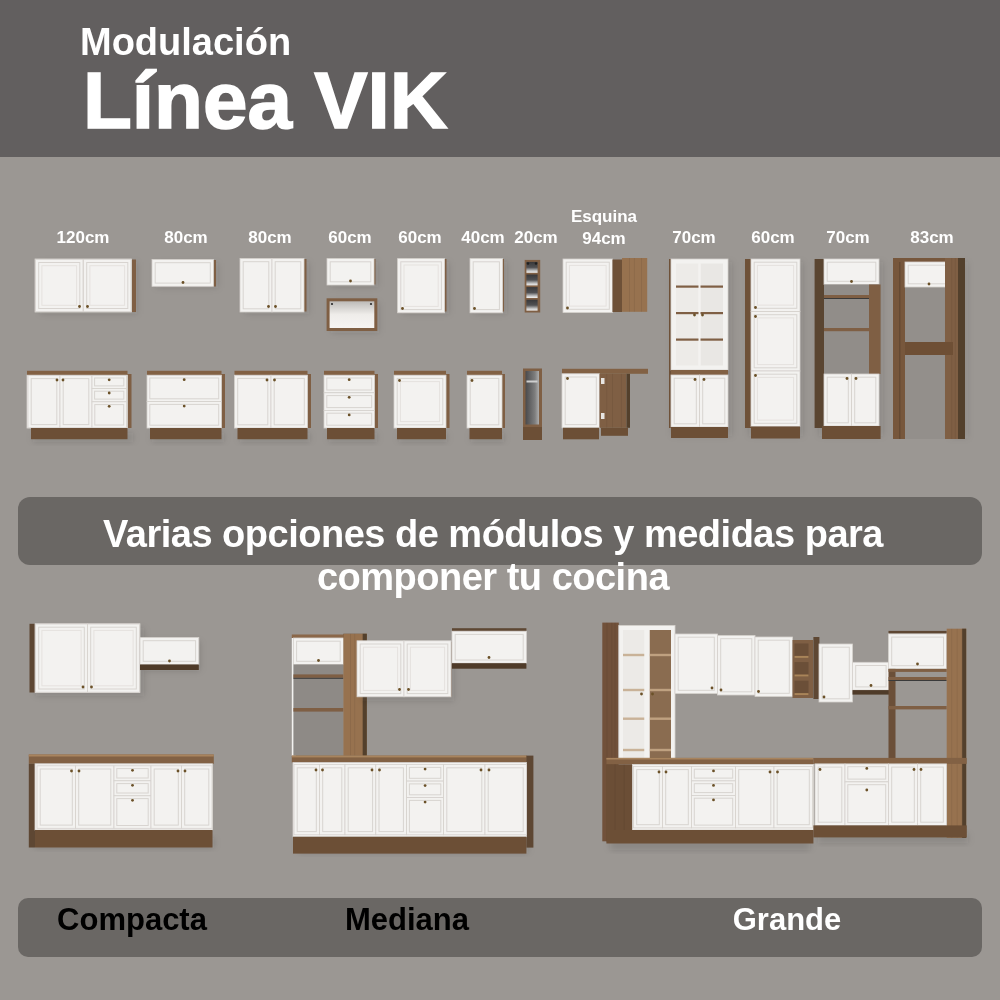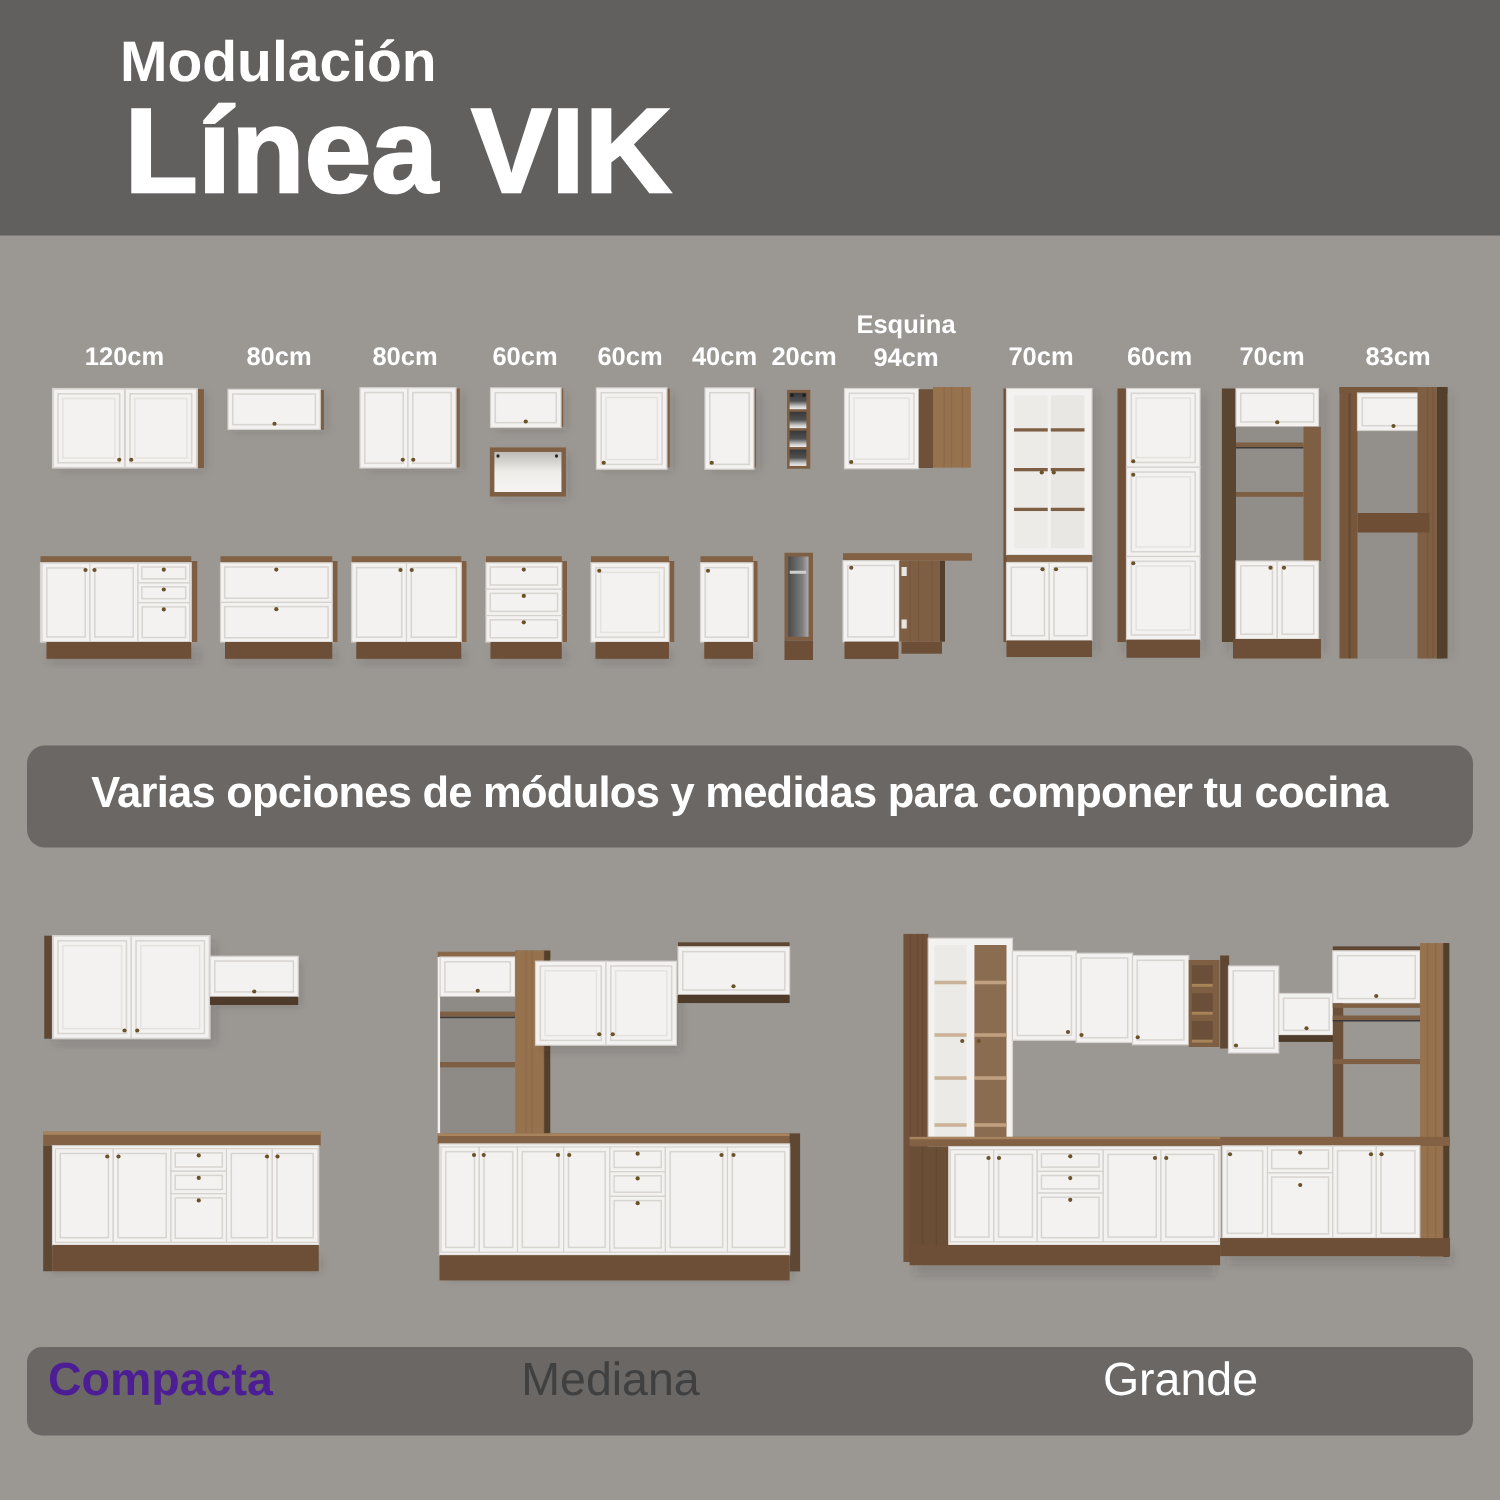--- a/index.html
+++ b/index.html
@@ -7,29 +7,29 @@
 </style></head><body>
 
 <div class="abs" style="left:0;top:0;width:1000px;height:157px;background:#625F5F"></div>
 
 <div class="abs" style="left:80px;top:21px;font-size:38px;font-weight:bold;color:#fff;letter-spacing:0px">Modulación</div>
 
 <div class="abs" style="left:83px;top:55px;font-size:80px;font-weight:bold;color:#fff;-webkit-text-stroke:1.6px #fff;font-family:Liberation Sans, sans-serif">Línea VIK</div>
 
 <div class="abs" style="left:18px;top:497px;width:964px;height:68px;background:#6A6764;border-radius:12px"></div>
 
-<div class="abs" style="left:11px;top:513px;width:964px;text-align:center;font-size:29px;letter-spacing:-0.5px;font-weight:bold;color:#fff">Varias opciones de módulos y medidas para componer tu cocina</div>
+<div class="abs" style="left:11px;top:513px;width:964px;text-align:center;font-size:38px;letter-spacing:-0.5px;font-weight:bold;color:#fff">Varias opciones de módulos y medidas para componer tu cocina</div>
 
 <div class="abs" style="left:18px;top:898px;width:964px;height:59px;background:#6A6764;border-radius:10px"></div>
 
-<div class="abs" style="left:32px;top:902px;width:200px;font-size:31px;font-weight:bold;color:#4c1d95">Compacta</div>
-
-<div class="abs" style="left:307px;top:902px;width:200px;text-align:center;font-size:31px;font-weight:normal;color:#404040">Mediana</div>
-
-<div class="abs" style="left:687px;top:902px;width:200px;text-align:center;font-size:31px;font-weight:normal;color:#fff">Grande</div>
+<div class="abs" style="left:32px;top:902px;width:200px;text-align:center;font-size:31px;font-weight:bold;color:#000000">Compacta</div>
+
+<div class="abs" style="left:307px;top:902px;width:200px;text-align:center;font-size:31px;font-weight:bold;color:#000000">Mediana</div>
+
+<div class="abs" style="left:687px;top:902px;width:200px;text-align:center;font-size:31px;font-weight:bold;color:#fff">Grande</div>
 <svg class="abs" style="left:0;top:0" width="1000" height="1000" viewBox="0 0 1000 1000">
 <defs>
 <filter id="blur3" x="-40%" y="-40%" width="180%" height="180%">
         <feGaussianBlur stdDeviation="3"></feGaussianBlur>
       </filter>
 <linearGradient id="nicheg" x1="0" y1="0" x2="0" y2="1">
 <stop offset="0" stop-color="#BDBBB8"></stop>
         <stop offset="0.5" stop-color="#EFEDEA"></stop>
         <stop offset="1" stop-color="#F6F4F2"></stop>
       </linearGradient>

